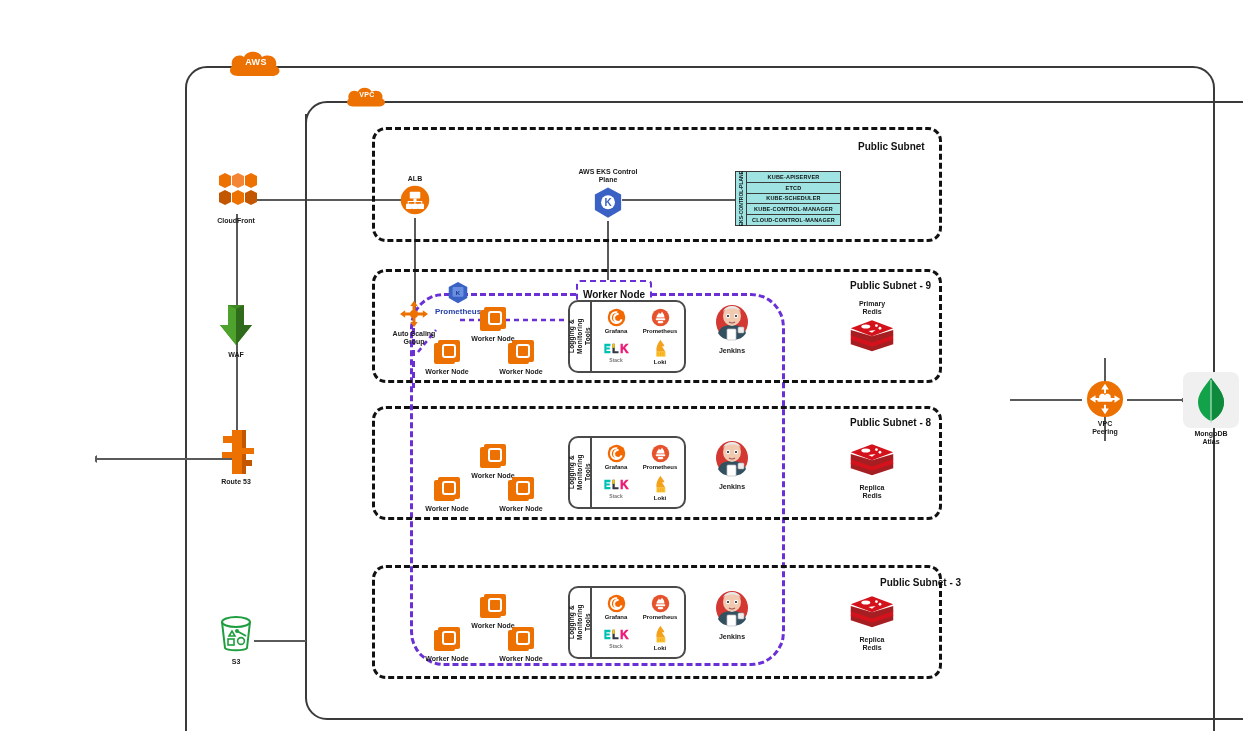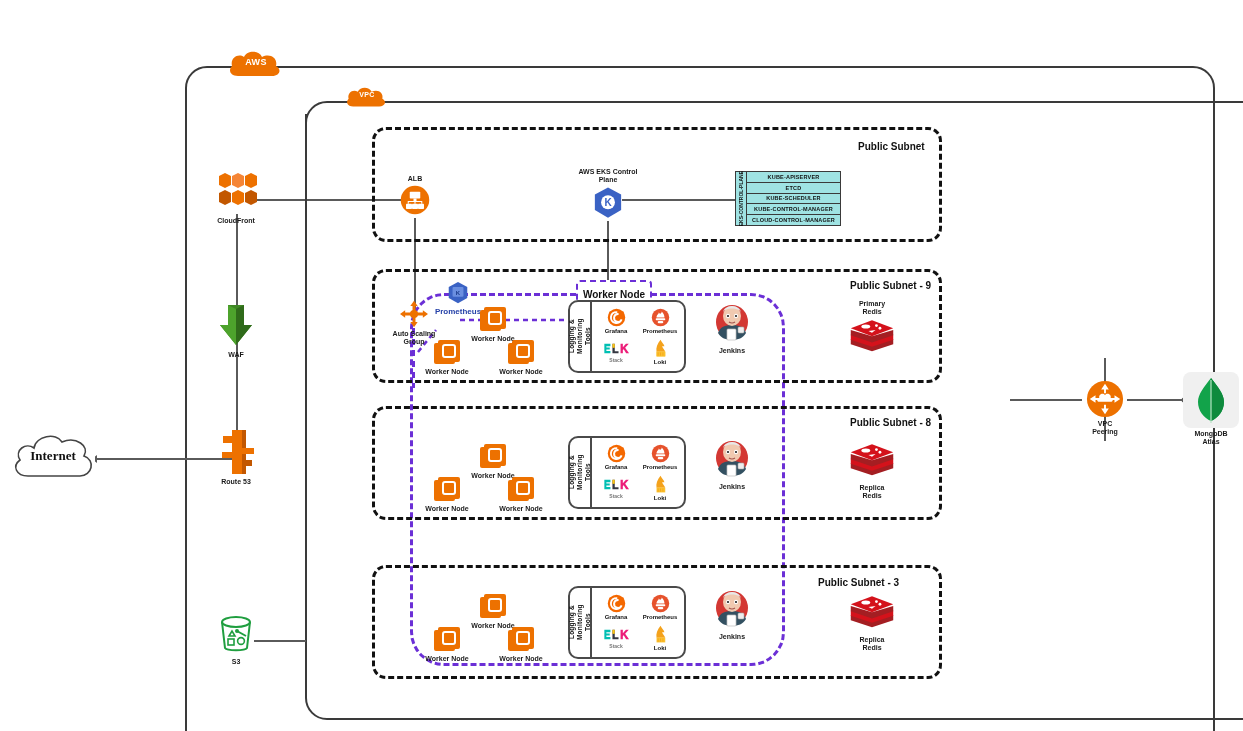--- a/index.html
+++ b/index.html
@@ -459,21 +459,21 @@
       <ellipse cx="19" cy="9" rx="5" ry="2.4" fill="#fff"></ellipse>
       <circle cx="31" cy="8" r="1.6" fill="#fff"></circle>
       <circle cx="35" cy="11" r="1.6" fill="#fff"></circle>
       <path d="M22 14 L30 13 L26 16 Z" fill="#fff"></path>
     </svg>
     <div class="cap">Replica
 Redis</div>
   </div>
 
   <div class="abs dashed-box" style="left:372px; top:537px; width:570px; height:114px;"></div>
-  <div class="abs subnet-label" style="left:818px; top:549px;text-align:center;">Public Subnet - 3</div>
+  <div class="abs subnet-label" style="left:880px; top:549px;text-align:center;">Public Subnet - 3</div>
 
   <div class="abs node" style="left:466px; top:566px; width:54px;">
     <div class="ec2">
         <div class="back"></div>
         <div class="front"></div>
       </div>
     <div class="cap">Worker Node</div>
   </div>
   <div class="abs node" style="left:420px; top:599px; width:54px;">
     <div class="ec2">
@@ -606,26 +606,20 @@
       <path d="M7 8 L10 34 C12 37 30 37 32 34 L35 8" fill="none" stroke="#1f9e3f" stroke-width="2"></path>
       <path d="M14 22 L17 17 L20 22 Z" fill="none" stroke="#1f9e3f" stroke-width="1.6"></path>
       <rect x="13" y="25" width="6" height="6" fill="none" stroke="#1f9e3f" stroke-width="1.6"></rect>
       <circle cx="26" cy="27" r="3.4" fill="none" stroke="#1f9e3f" stroke-width="1.6"></circle>
       <path d="M22 17 L31 22" stroke="#1f9e3f" stroke-width="2"></path>
       <circle cx="22" cy="17" r="2" fill="#1f9e3f"></circle>
     </svg>
     <div class="cap">S3</div>
   </div>
 
-  <div class="abs" style="left:8px; top:398px; width:90px; height:62px;">
-    <svg width="90" height="62" viewBox="0 0 90 62">
-      <path d="M20 50 C8 50 4 40 12 34 C6 24 18 16 26 22 C28 10 48 6 54 16 C68 10 82 20 76 30 C88 34 84 50 72 50 Z" fill="#ffffff" stroke="#444" stroke-width="1.6"></path>
-    </svg>
-    <div class="abs internet-label" style="left:0; top:22px; width:90px; text-align:center;">Internet</div>
-  </div>
 
   <div class="abs node" style="left:1080px; top:352px; width:50px;">
     <svg width="38" height="38" viewBox="0 0 40 40" class="ic">
       <circle cx="20" cy="20" r="19" fill="#ed7100"></circle>
       <path d="M20 4 L24 10 L21 10 L21 14 L19 14 L19 10 L16 10 Z" fill="#fff"></path>
       <path d="M20 36 L16 30 L19 30 L19 26 L21 26 L21 30 L24 30 Z" fill="#fff"></path>
       <path d="M4 20 L10 16 L10 19 L14 19 L14 21 L10 21 L10 24 Z" fill="#fff"></path>
       <path d="M36 20 L30 24 L30 21 L26 21 L26 19 L30 19 L30 16 Z" fill="#fff"></path>
       <path d="M14 23 C11 23 11 19 14 19 C13 15 18 13 20 16 C22 13 27 15 26 19 C29 19 29 23 26 23 Z" fill="#fff"></path>
     </svg>

